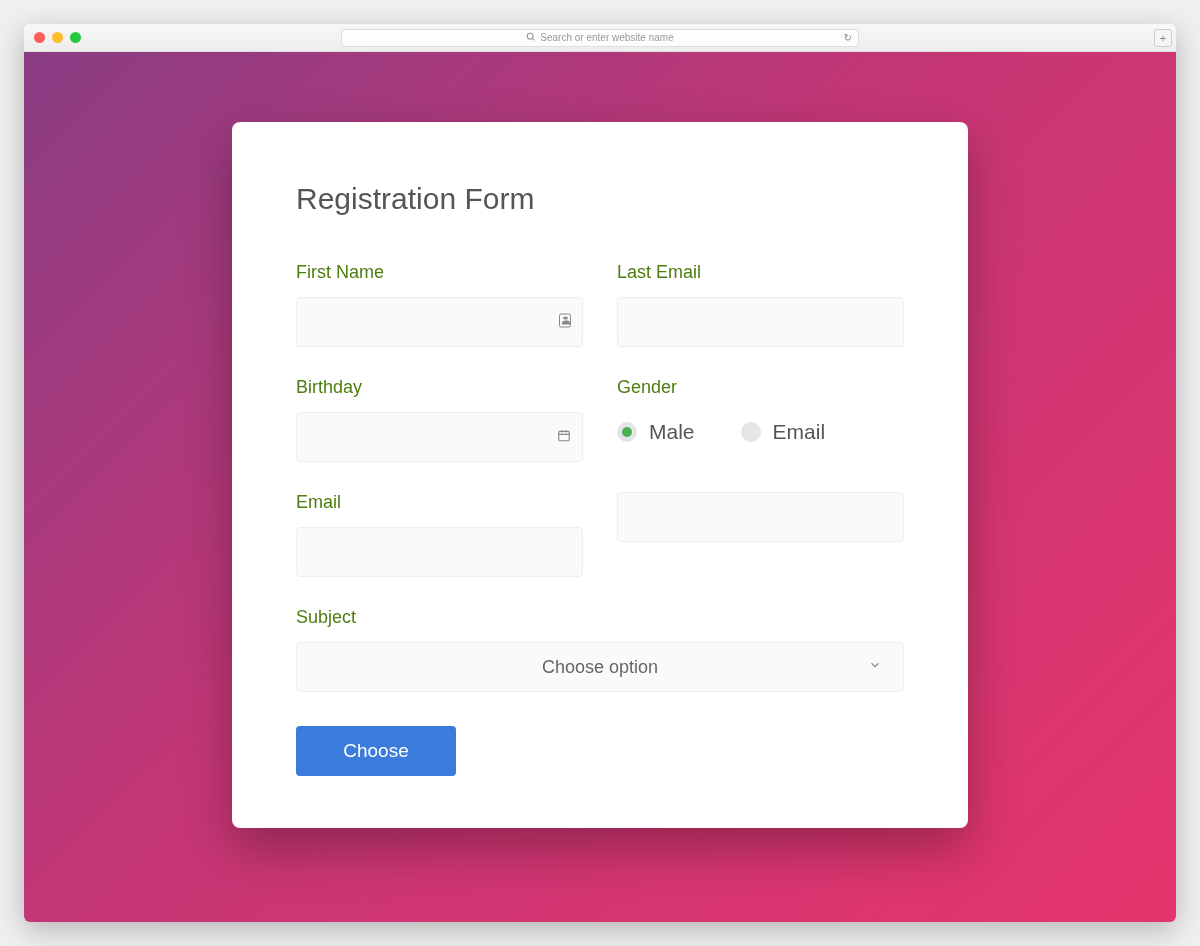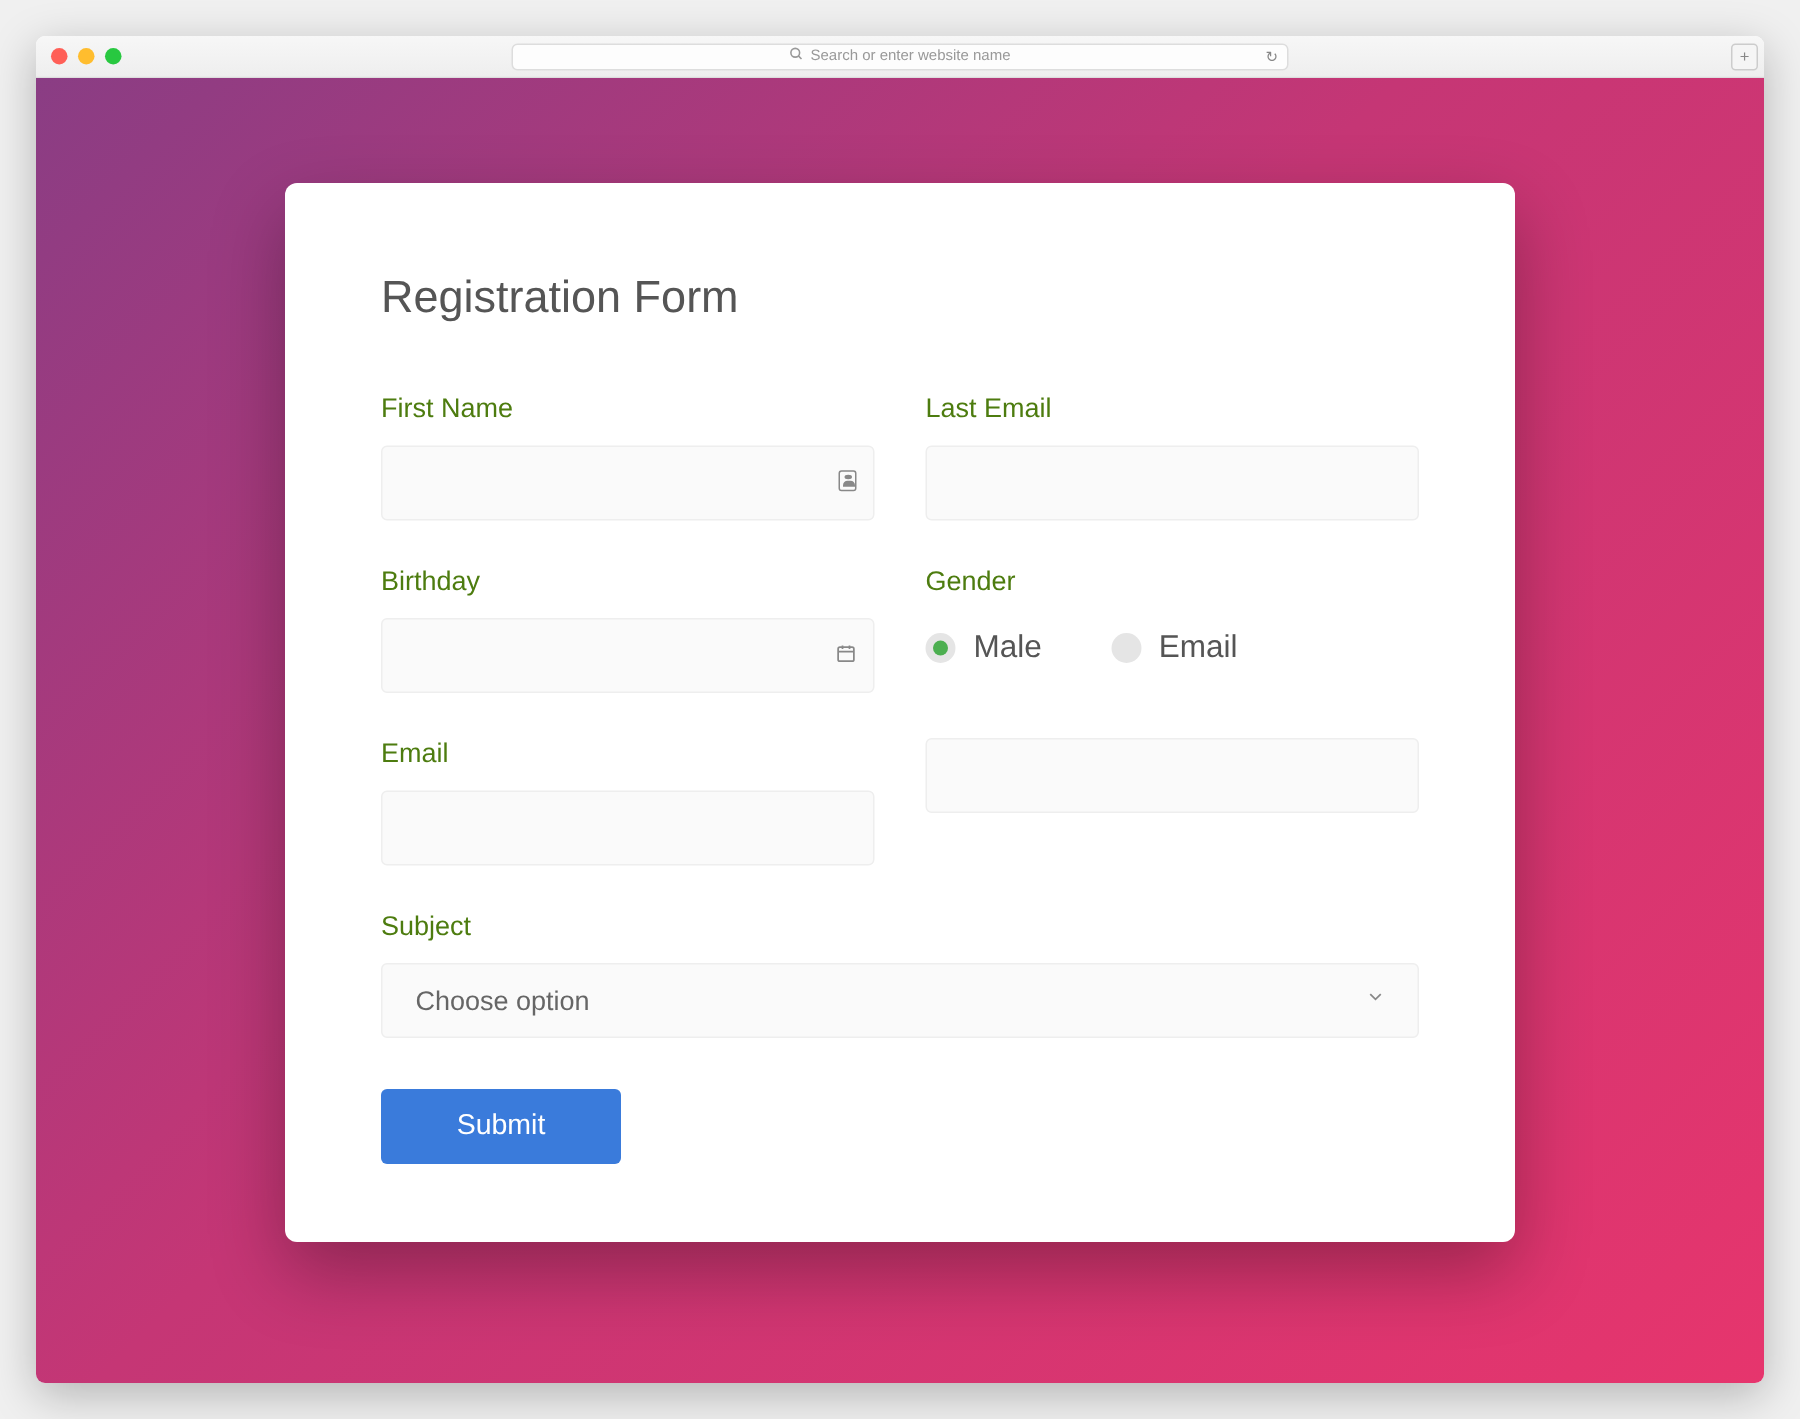--- a/index.html
+++ b/index.html
@@ -89,21 +89,21 @@
     }
     .viewport {
       flex: 1;
       background: linear-gradient(135deg, #8a3d84 0%, #c53675 45%, #e6356d 100%);
       display: flex;
       align-items: flex-start;
       justify-content: center;
       padding-top: 70px;
     }
     .card {
-      width: 820px;
+      width: 736px;
       background: #fff;
       border-radius: 8px;
       box-shadow: 0 20px 50px rgba(0,0,0,0.3);
       padding: 60px 64px 52px;
     }
     .card-title {
       font-size: 30px;
       font-weight: 500;
       color: #555;
       margin-bottom: 46px;
@@ -187,20 +187,21 @@
       height: 50px;
       background: #fafafa;
       border: 1px solid #eee;
       border-radius: 4px;
       padding: 0 22px;
       display: flex;
       align-items: center;
       font-size: 18px;
       color: #666;
       cursor: pointer;
+      justify-content: center;
     }
     .chevron {
       position: absolute;
       right: 22px;
       top: 50%;
       transform: translateY(-50%);
       pointer-events: none;
     }
     .submit-btn {
       margin-top: 34px;
@@ -336,16 +337,16 @@
             <span>Choose option</span>
           </div>
           <span class="chevron">
             <svg width="14" height="14" viewBox="0 0 24 24" fill="none" stroke="#888" stroke-width="2">
                 <polyline points="6 9 12 15 18 9"></polyline>
               </svg>
           </span>
         </div>
       </div>
 
-      <button class="submit-btn">Submit</button>
+      <button class="submit-btn">Choose</button>
     </div>
   </div>
 </div>
 
 </body></html>

